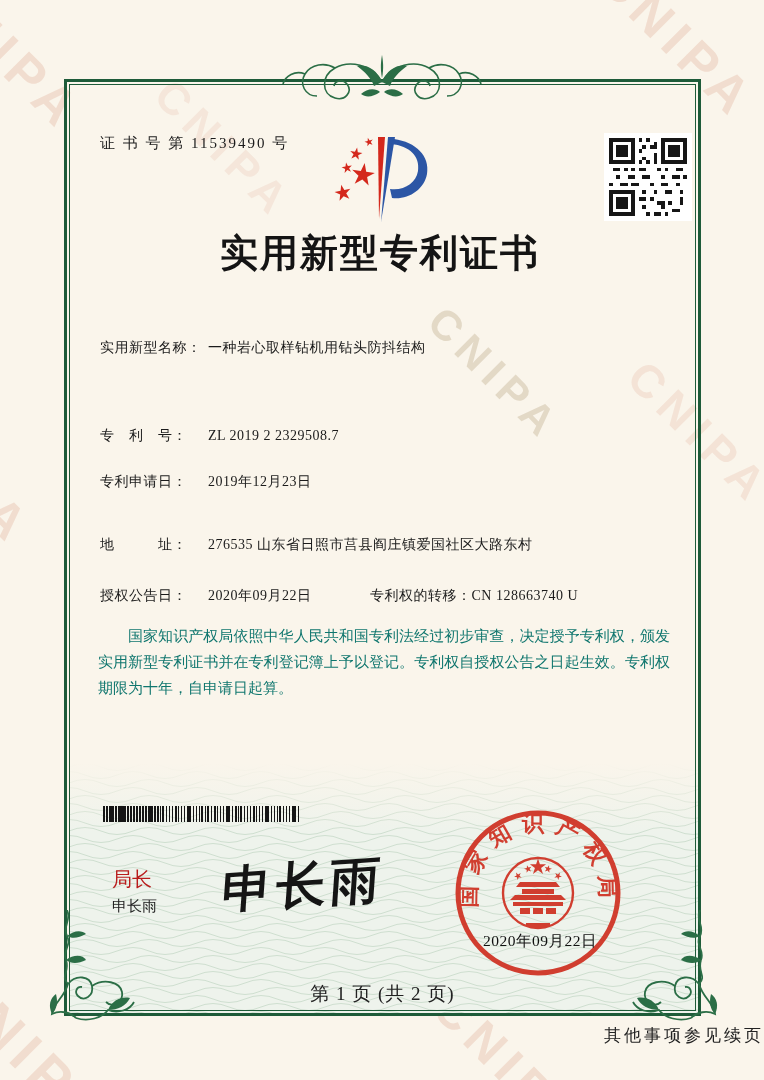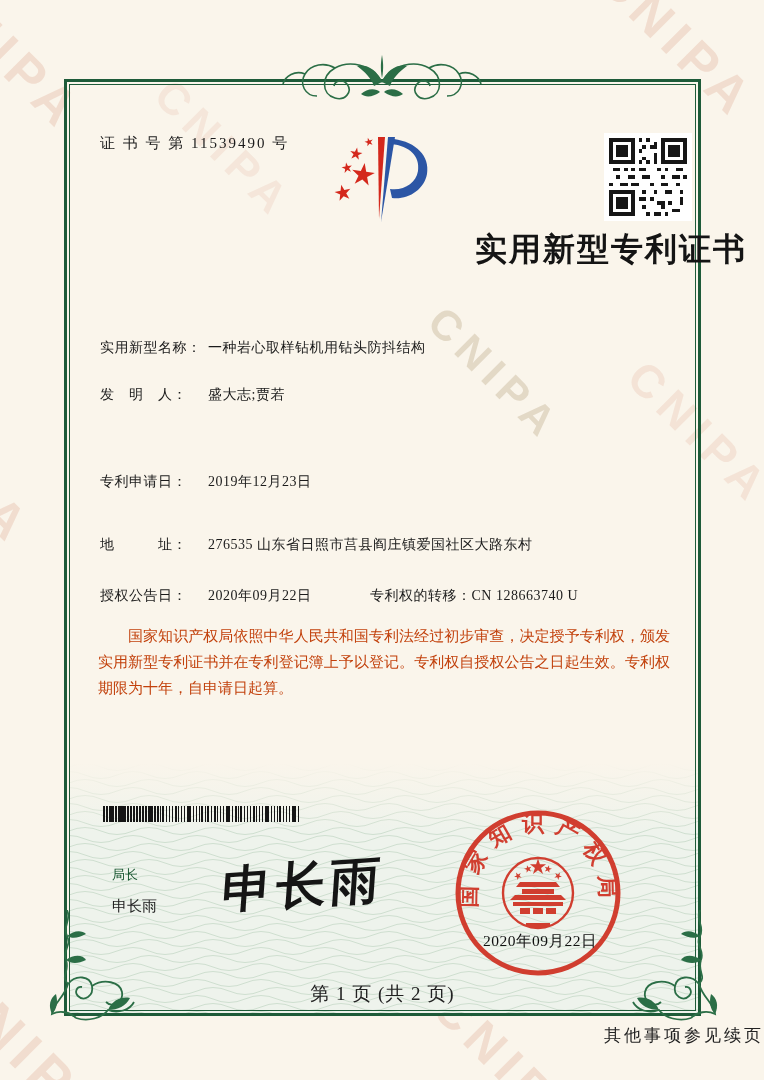--- a/index.html
+++ b/index.html
@@ -24,38 +24,38 @@
     background:linear-gradient(180deg,#faf5eb 0%,rgba(250,245,235,0) 100%);}
   
   .frame{position:absolute;left:64px;top:79px;width:631px;height:931px;border:3px solid #1e5b39;z-index:2;}
   .frame-inner{position:absolute;inset:2px;border:1px solid #1e5b39;}
   .orn{position:absolute;z-index:3;}
   
   .cert-no{position:absolute;left:100px;top:134px;font-size:15px;letter-spacing:2px;z-index:3;}
   .logo{position:absolute;left:328px;top:126px;z-index:3;}
   .qr{position:absolute;left:604px;top:133px;width:88px;height:88px;background:#fff;z-index:3;}
   .qr svg{display:block;margin:5px;}
-  .title{position:absolute;left:0;right:17px;top:228px;text-align:right;
-    font-size:32px;font-weight:bold;letter-spacing:2px;z-index:3;color:#141414;}
+  .title{position:absolute;left:0;right:4px;top:228px;text-align:center;
+    font-size:38px;font-weight:bold;letter-spacing:2px;z-index:3;color:#141414;}
   
   .frow{position:absolute;left:100px;width:580px;font-size:14px;letter-spacing:.5px;z-index:3;color:#1b1b1b;margin-top:15px;}
   .flabel{display:inline-block;min-width:108px;}
   .fpair2{position:absolute;left:270px;top:0;}
   
   .paras{position:absolute;left:98px;top:623px;width:572px;font-size:15px;line-height:26px;
-    text-align:justify;color:#c2410c;z-index:3;}
+    text-align:justify;color:#0f766e;z-index:3;}
   .paras p{margin:0;text-indent:2em;}
   
   .barcode{position:absolute;left:103px;top:806px;width:196px;height:16px;z-index:3;
     background-image:
       repeating-linear-gradient(90deg,#151515 0 1.5px,transparent 1.5px 3px),
       repeating-linear-gradient(90deg,transparent 0 7px,#151515 7px 9.5px,transparent 9.5px 13px),
       repeating-linear-gradient(90deg,transparent 0 17px,#151515 17px 18px,transparent 18px 29px);}
-  .sig-title{position:absolute;left:112px;top:866px;font-size:13px;z-index:3;
-    font-family:"Liberation Sans","DejaVu Sans",sans-serif;color:#14532d;}
+  .sig-title{position:absolute;left:112px;top:866px;font-size:20px;z-index:3;
+    font-family:"Liberation Sans","DejaVu Sans",sans-serif;color:#b91c1c;}
   .sig-name{position:absolute;left:112px;top:897px;font-size:15px;z-index:3;
     font-family:"Liberation Sans","DejaVu Sans",sans-serif;color:#222;}
   .sig-hand{position:absolute;left:222px;top:852px;font-size:50px;font-weight:bold;z-index:3;
     transform:rotate(-4deg) skewX(-8deg);letter-spacing:4px;color:#151515;}
   .seal{position:absolute;left:450px;top:805px;z-index:3;}
   .seal-date{position:absolute;left:470px;top:931px;width:140px;text-align:center;
     font-size:15.5px;color:#101010;letter-spacing:.5px;z-index:4;}
   .page-info{position:absolute;left:64px;top:981px;width:637px;text-align:center;
     font-size:19px;letter-spacing:1px;z-index:3;color:#222;}
   .note{position:absolute;left:0;right:0;top:1024px;text-align:right;
@@ -253,22 +253,22 @@
         <rect x="12" y="20" width="2" height="1"></rect>
         <rect x="15" y="20" width="1" height="1"></rect>
     </svg>
   </div>
 
   <div class="title">实用新型专利证书</div>
 
   <div class="frow" style="top:324px">
     <span class="flabel">实用新型名称：</span><span>一种岩心取样钻机用钻头防抖结构</span>
   </div>
-  <div class="frow" style="top:371px">
-    <span class="flabel">发　明　人：</span><span>盛大志;贾若</span>
+  <div class="frow" style="top:412px">
+    <span class="flabel">专　利　号：</span><span>ZL 2019 2 2329508.7</span>
   </div>
   <div class="frow" style="top:458px">
     <span class="flabel">专利申请日：</span><span>2019年12月23日</span>
   </div>
   <div class="frow" style="top:521px">
     <span class="flabel">地　　　址：</span><span>276535 山东省日照市莒县阎庄镇爱国社区大路东村</span>
   </div>
   <div class="frow" style="top:572px">
     <span class="flabel">授权公告日：</span><span>2020年09月22日</span>
     <span class="fpair2">

